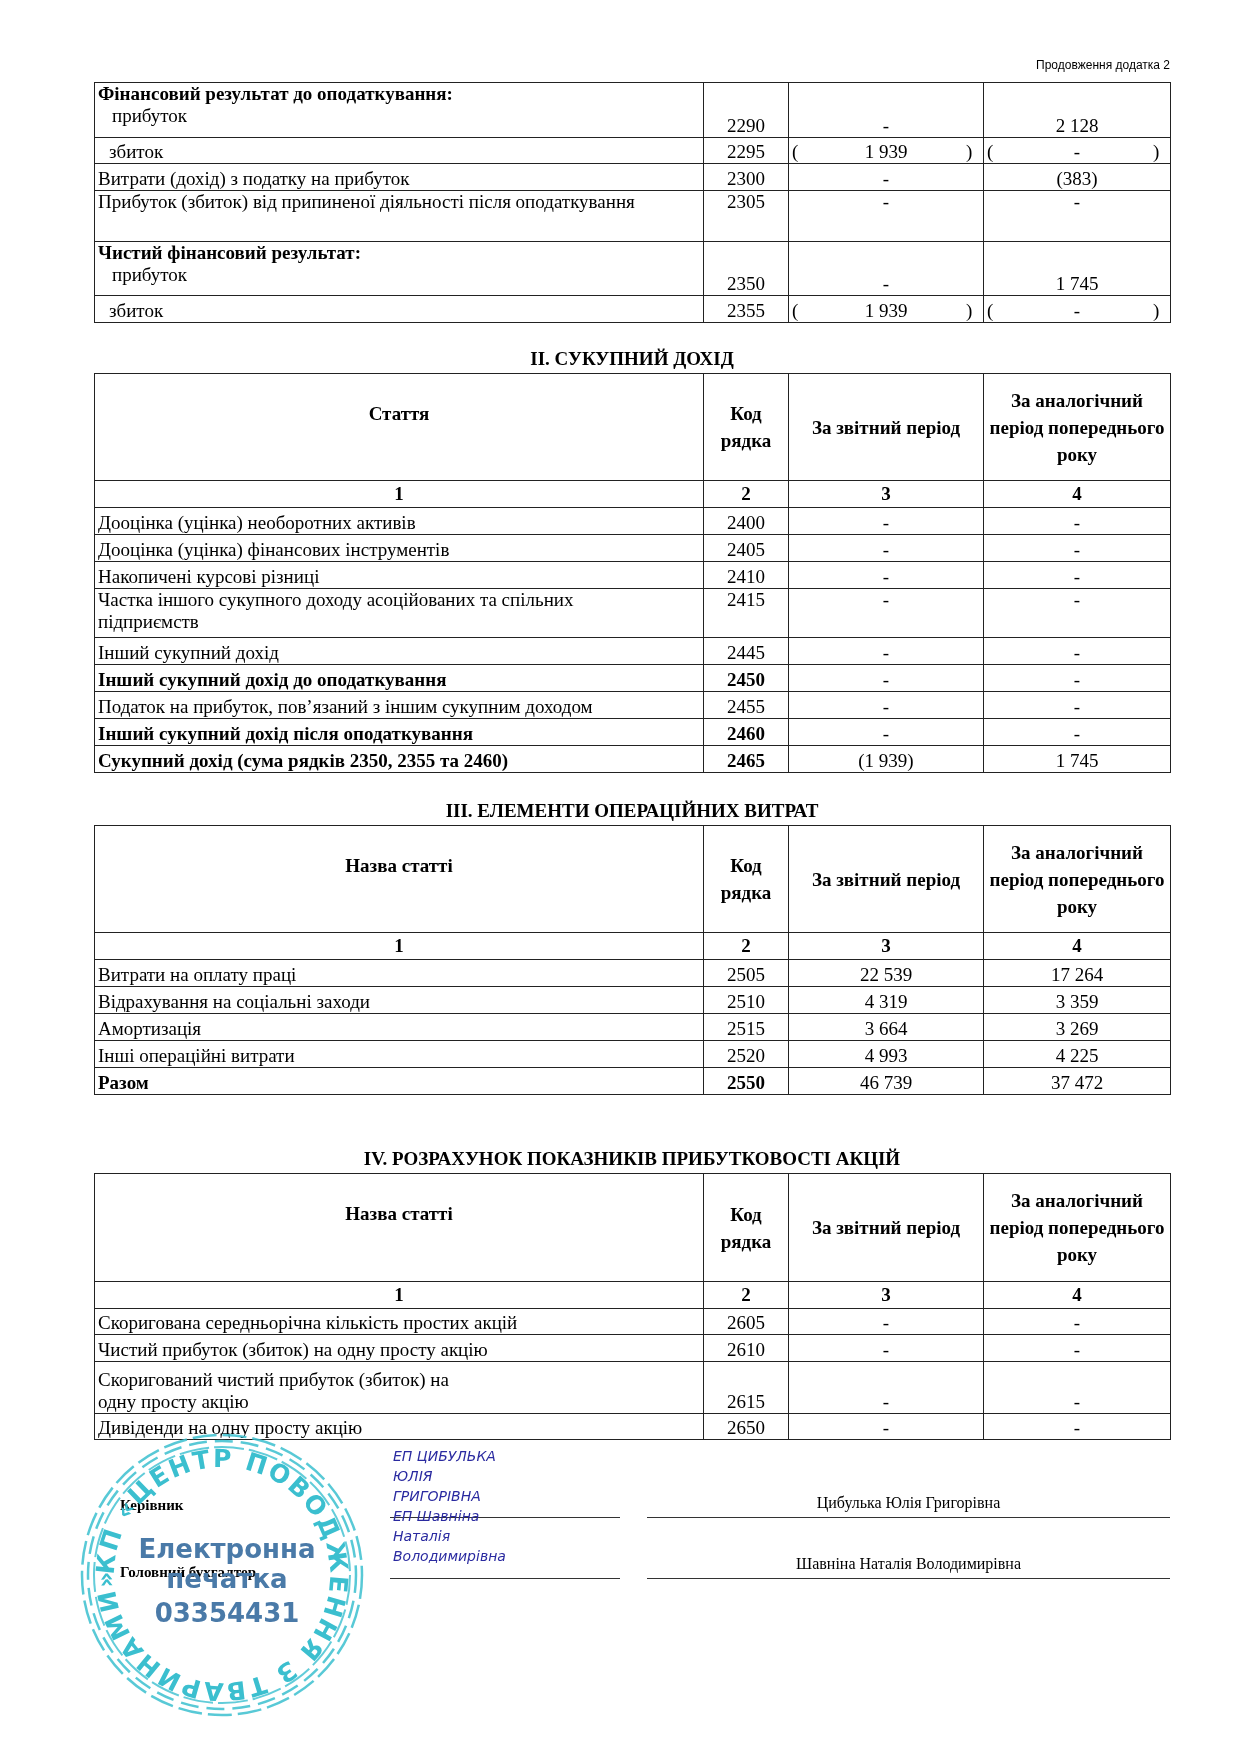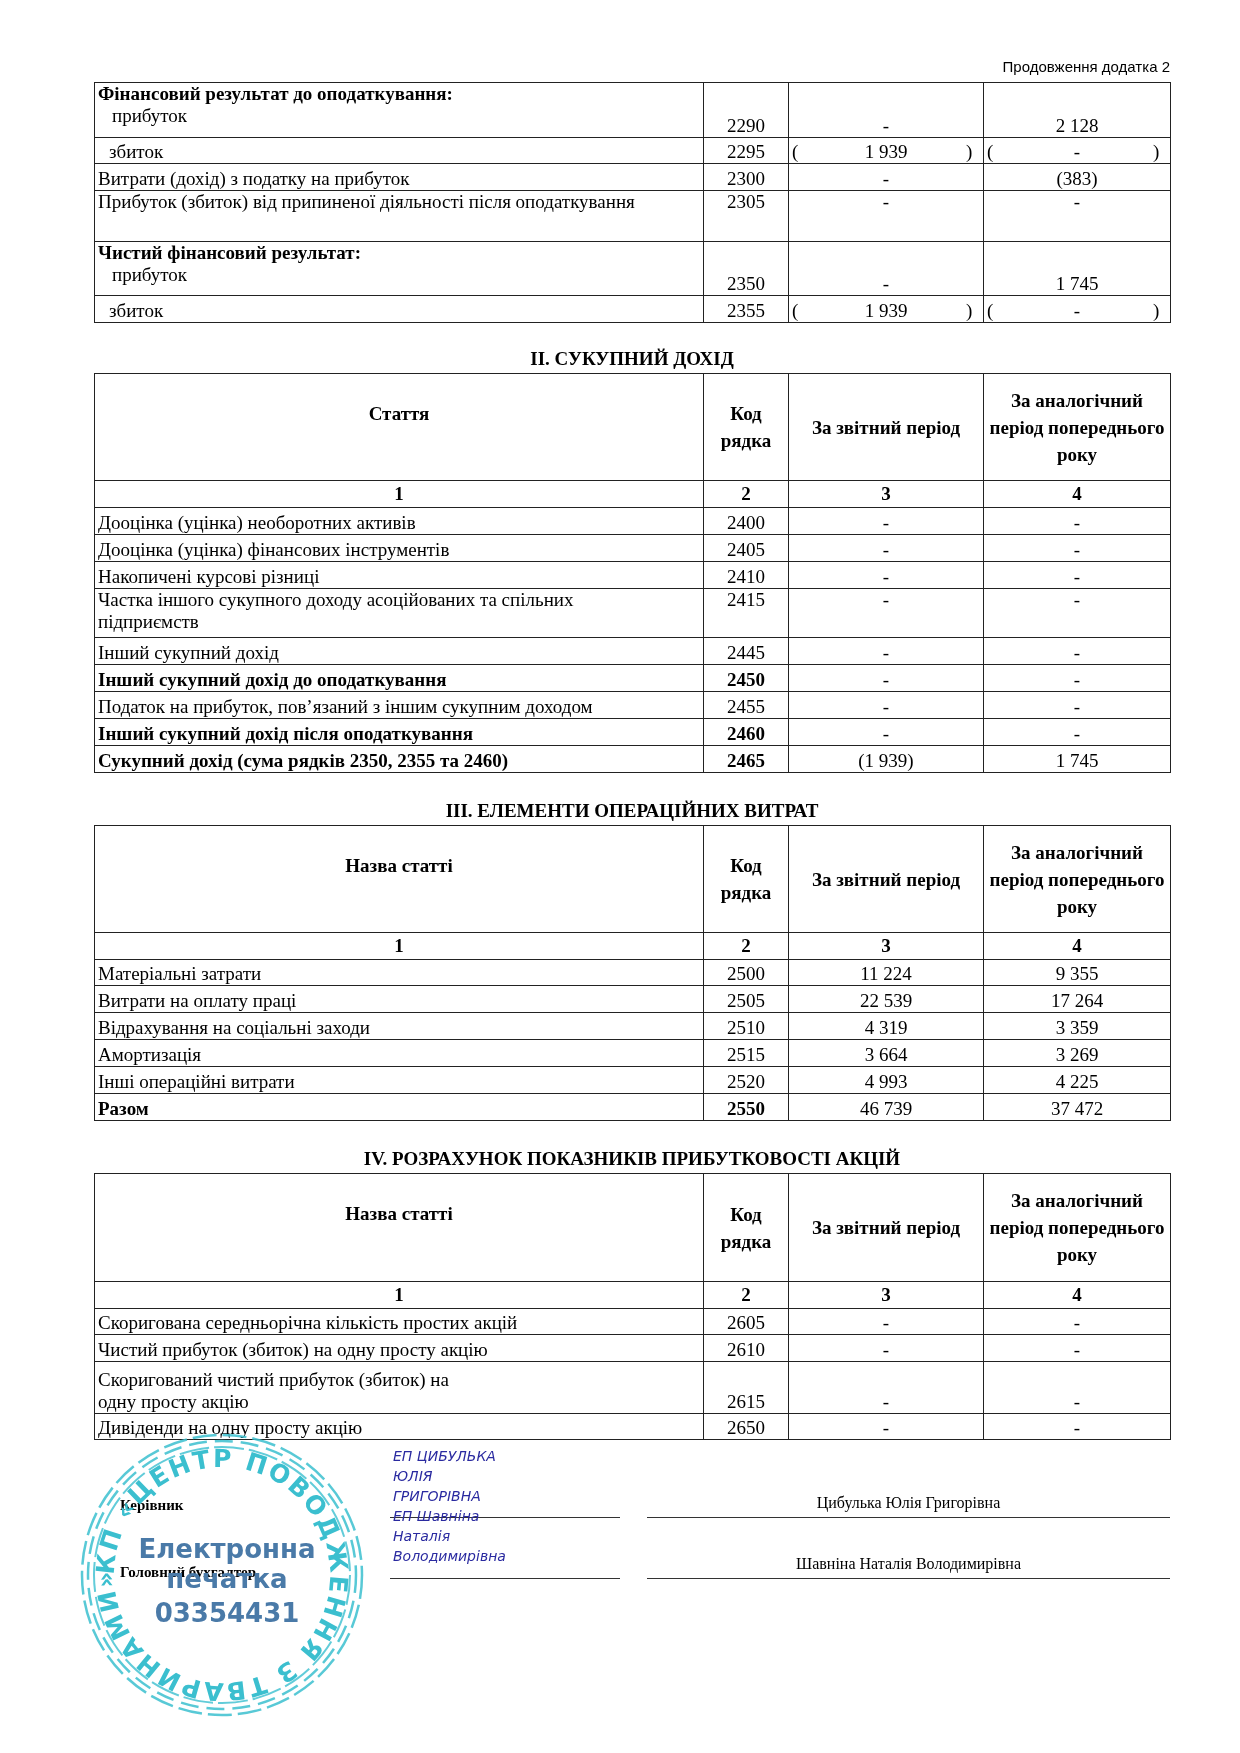--- a/index.html
+++ b/index.html
@@ -1,19 +1,19 @@
 <!DOCTYPE html>
 <html><head>
 <meta charset="utf-8">
 <style>
   html, body { margin:0; padding:0; background:#ffffff; }
   body { width:1240px; height:1753px; position:relative; overflow:hidden;
          font-family:"Liberation Serif", "DejaVu Serif", serif; color:#000; }
   .note { position:absolute; top:58px; right:70px; font-family:"Liberation Sans", sans-serif;
-          font-size:15px; }
+          font-size:12px; }
   table.fin { position:absolute; left:94px; width:1076px; border-collapse:collapse;
               table-layout:fixed; font-size:19px; line-height:22px; }
   table.fin td { border:1.3px solid #222; padding:0 3px; vertical-align:bottom; }
   table.fin col.c1 { width:609px; }
   table.fin col.c2 { width:85px; }
   table.fin col.c3 { width:195px; }
   table.fin col.c4 { width:187px; }
   td.num { text-align:center; }
   td.code { text-align:center; }
   .b { font-weight:bold; }
@@ -207,26 +207,20 @@
     <th>Код рядка</th>
     <th>За звітний період</th>
     <th>За аналогічний період попереднього року</th>
   </tr>
   <tr class="idx" style="height:27px;">
     <td>1</td>
     <td>2</td>
     <td>3</td>
     <td>4</td>
   </tr>
-  <tr style="height:26px;">
-    <td>Матеріальні затрати</td>
-    <td class="code">2500</td>
-    <td class="num">11 224</td>
-    <td class="num">9 355</td>
-  </tr>
   <tr style="height:27px;">
     <td>Витрати на оплату праці</td>
     <td class="code">2505</td>
     <td class="num">22 539</td>
     <td class="num">17 264</td>
   </tr>
   <tr style="height:27px;">
     <td>Відрахування на соціальні заходи</td>
     <td class="code">2510</td>
     <td class="num">4 319</td>

